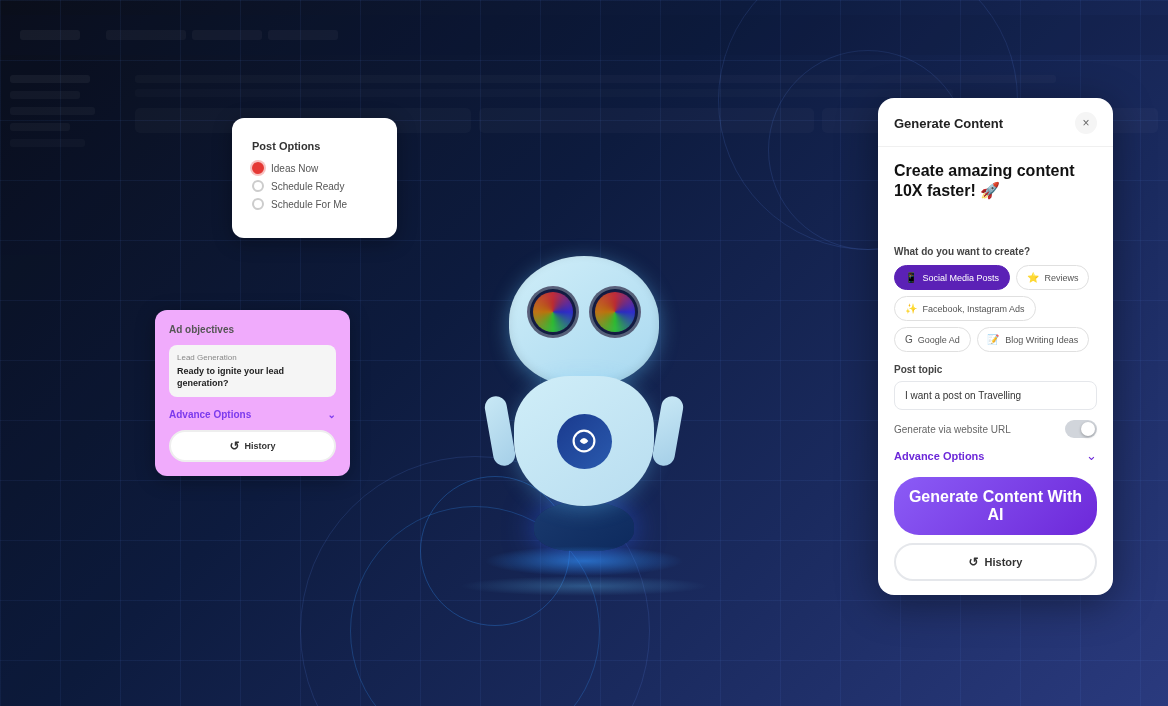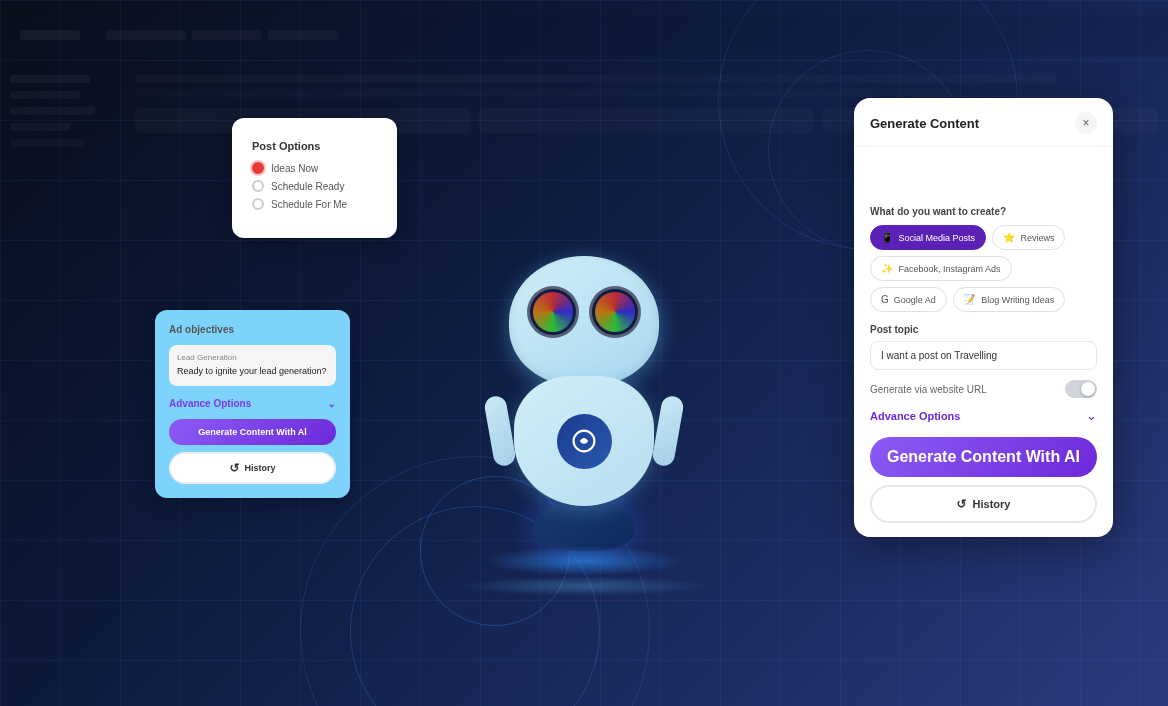--- a/index.html
+++ b/index.html
@@ -72,21 +72,21 @@
       border-color: #e53935;
       background: #e53935;
       box-shadow: 0 0 0 2px rgba(229,57,53,0.3);
     }
 
     
     .ad-card {
       position: absolute;
       top: 310px;
       left: 155px;
-      background: #7dd3fc;
+      background: #f0abfc;
       border-radius: 12px;
       padding: 14px;
       width: 195px;
       box-shadow: 0 4px 20px rgba(0,0,0,0.3);
     }
 
     .ad-card-title {
       font-size: 10px;
       font-weight: 600;
       color: #555;
@@ -107,21 +107,21 @@
     }
 
     .ad-obj-label {
       font-size: 8px;
       color: #888;
       margin-bottom: 4px;
     }
 
     .ad-obj-text {
       font-size: 9px;
-      font-weight: 400;
+      font-weight: 700;
       color: #222;
       line-height: 1.3;
     }
 
     .ad-advance-options {
       font-size: 10px;
       color: #7c3aed;
       font-weight: 600;
       display: flex;
       align-items: center;
@@ -273,21 +273,21 @@
       height: 20px;
       background: radial-gradient(ellipse, rgba(100,200,255,0.3), transparent 70%);
       border-radius: 50%;
     }
 
     
     .main-panel {
       position: absolute;
       top: 98px;
       right: 55px;
-      width: 259px;
+      width: 235px;
       background: white;
       border-radius: 16px;
       box-shadow: 0 8px 40px rgba(0,0,0,0.4);
       overflow: hidden;
     }
 
     .panel-header {
       display: flex;
       align-items: center;
       justify-content: space-between;
@@ -552,21 +552,20 @@
   <div class="ad-objectives-grid">
     <div class="ad-obj-item">
       <div class="ad-obj-label">Lead Generation</div>
       <div class="ad-obj-text">Ready to ignite your lead generation?</div>
     </div>
   </div>
   <div class="ad-advance-options">
     <span>Advance Options</span>
     <span>⌄</span>
   </div>
-  <button class="ad-generate-btn">Generate Content With Al</button>
   <button class="ad-history-btn">
     <span class="history-icon">↺</span>
     <span>History</span>
   </button>
 </div>
 
 <div class="robot-container">
   <div class="robot-head">
     <div class="robot-eye robot-eye-left"></div>
     <div class="robot-eye robot-eye-right"></div>
@@ -585,20 +584,21 @@
   <div class="robot-glow"></div>
   <div class="robot-platform"></div>
 </div>
 
 <div class="main-panel">
   <div class="panel-header">
     <span class="panel-title">Generate Content</span>
     <button class="panel-close">×</button>
   </div>
   <div class="panel-body">
+    <div class="panel-headline">Create amazing content 10X faster! 🚀</div>
     <div class="panel-question">What do you want to create?</div>
 
     
     <div class="content-types">
       <div class="content-type-row">
         <button class="content-type-btn active">
           <span class="btn-icon">📱</span>
           <span>Social Media Posts</span>
         </button>
         <button class="content-type-btn">

